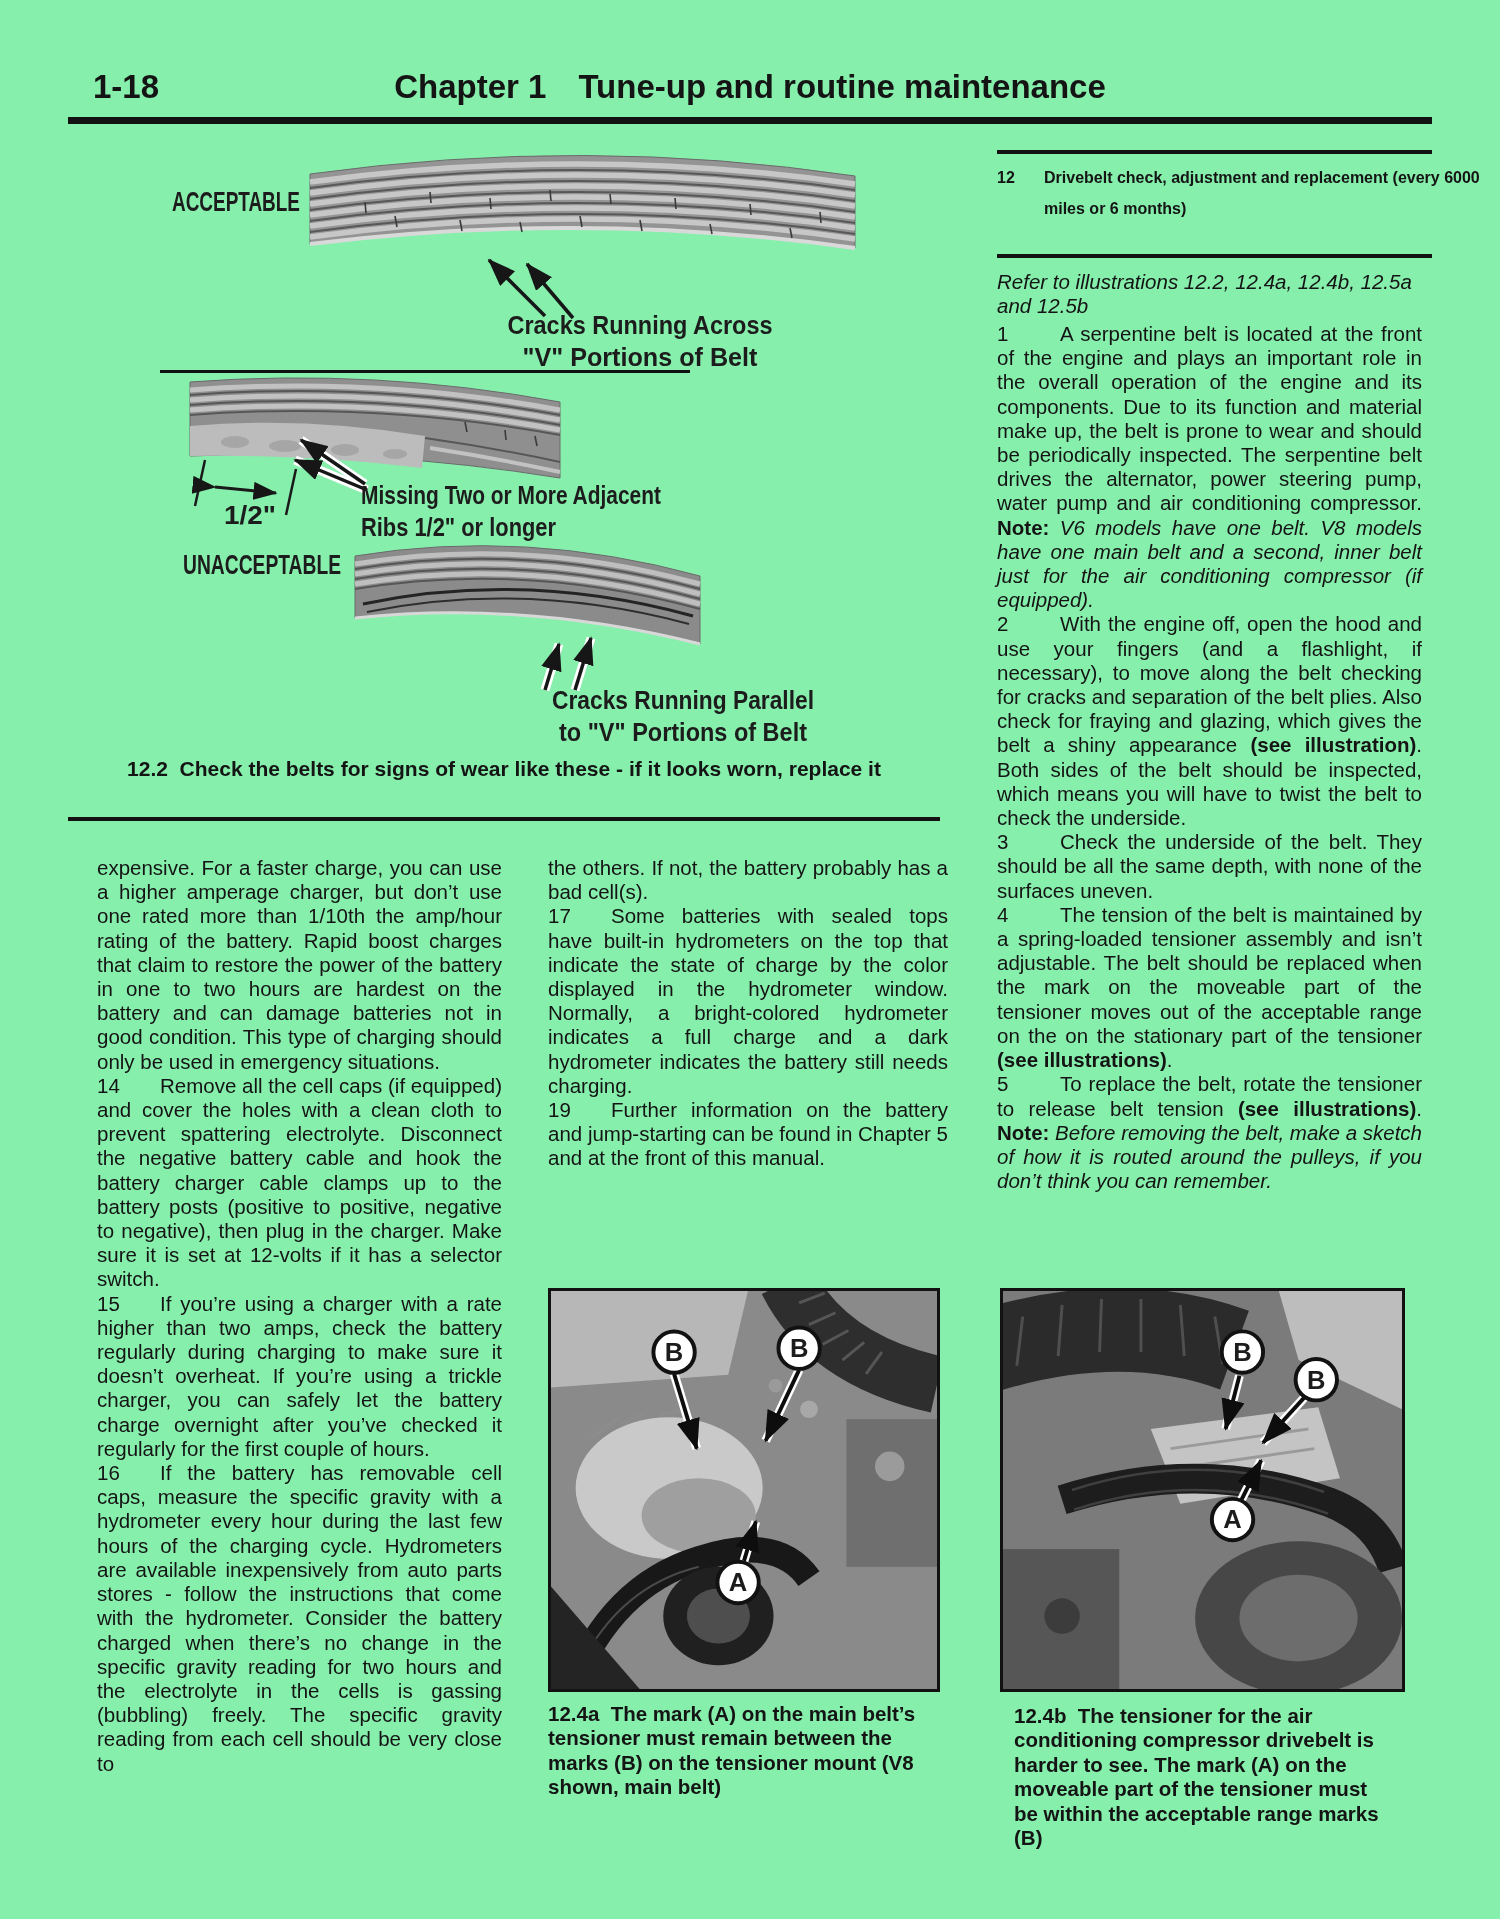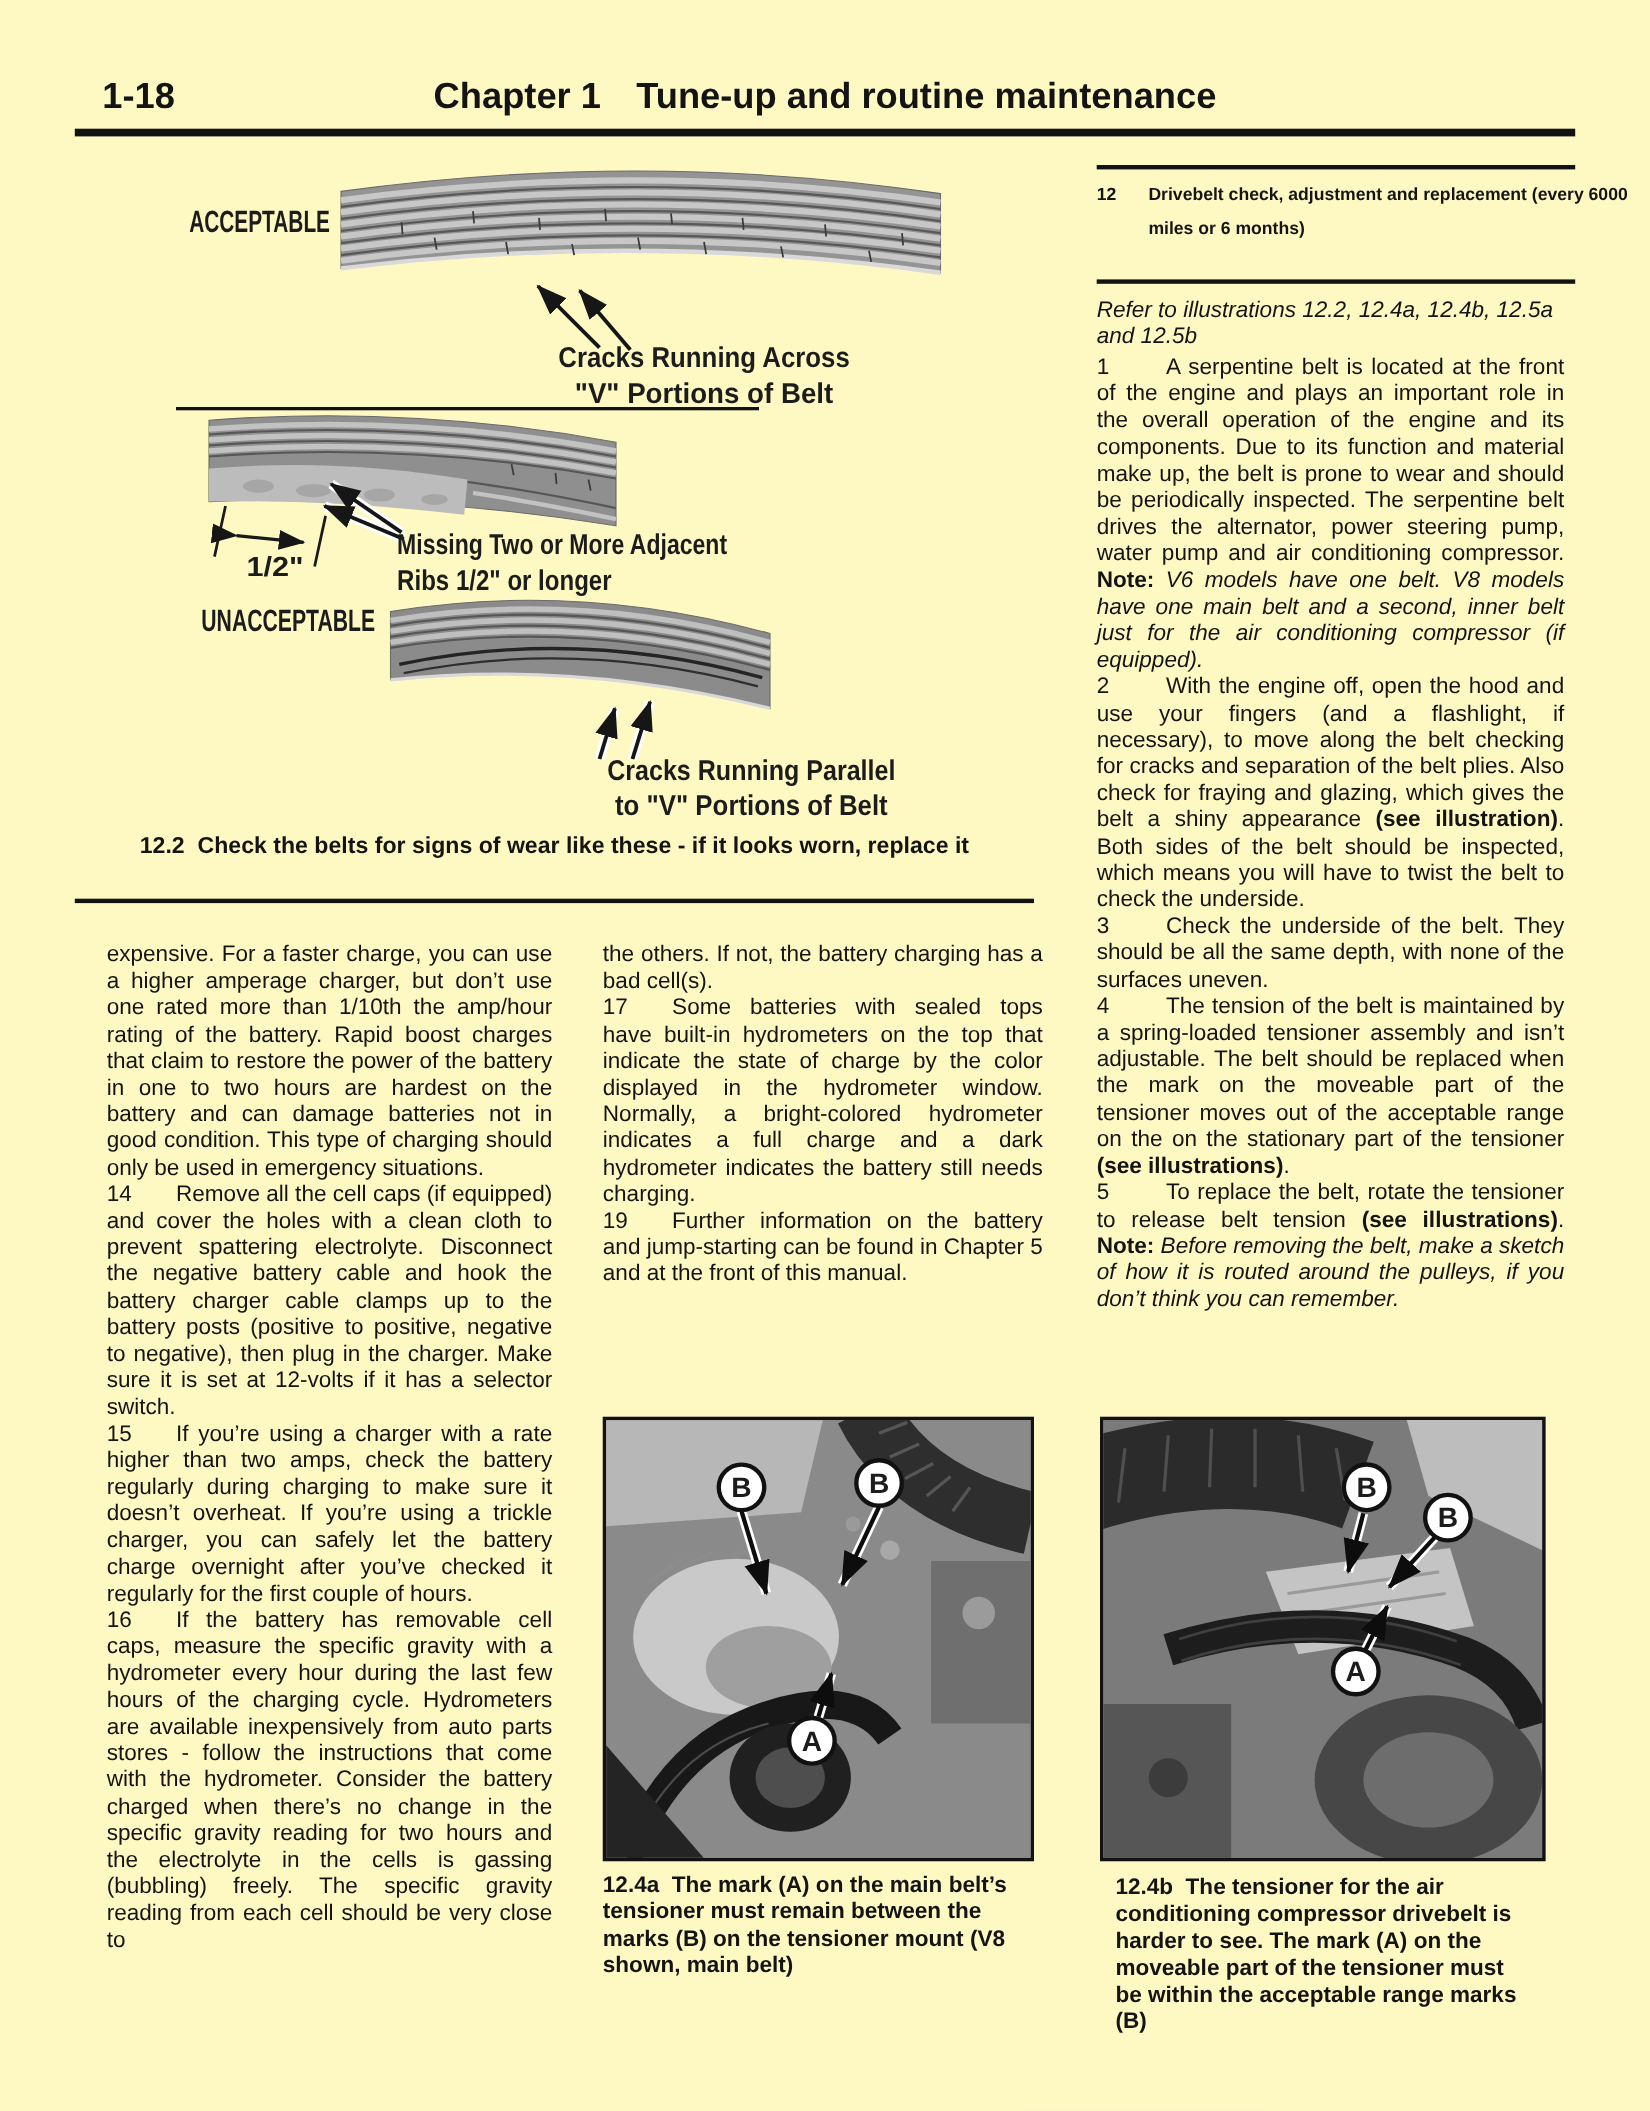--- a/index.html
+++ b/index.html
@@ -1,16 +1,16 @@
 <!DOCTYPE html>
 <html><head>
 <meta charset="utf-8">
 <style>
   html,body{margin:0;padding:0;background:#e8e8e8;}
-  #page{position:relative;width:1500px;height:1919px;background:#fef9c3;overflow:hidden;
+  #page{position:relative;width:1500px;height:1919px;background:#86efac;overflow:hidden;
         font-family:"Liberation Sans",sans-serif;color:#141414;}
   .abs{position:absolute;}
   .rule{background:#121212;}
   #page-num{left:93px;top:68px;font-size:33px;font-weight:bold;}
   #chapter-header{left:280px;top:68px;width:940px;display:flex;justify-content:center;gap:32px;
                   font-size:33px;font-weight:bold;white-space:nowrap;}
   #header-rule{left:68px;top:117px;width:1364px;height:7px;}
   
   .col{font-size:20.5px;line-height:24.2px;text-align:justify;}
   .para{margin:0;}
@@ -177,21 +177,21 @@
   <div id="sec-rule-bottom" class="abs rule"></div>
   <div id="refer-line" class="abs">Refer to illustrations 12.2, 12.4a, 12.4b, 12.5a and 12.5b</div>
 
   <div id="col-left" class="abs col">
       <p class="para"><span>expensive. For a faster charge, you can use a higher amperage charger, but don’t use one rated more than 1/10th the amp/hour rating of the battery. Rapid boost charges that claim to restore the power of the battery in one to two hours are hardest on the battery and can damage batteries not in good condition. This type of charging should only be used in emergency situations.</span></p>
       <p class="para"><span class="stepnum">14</span><span>Remove all the cell caps (if equipped) and cover the holes with a clean cloth to prevent spattering electrolyte. Disconnect the negative battery cable and hook the battery charger cable clamps up to the battery posts (positive to positive, negative to negative), then plug in the charger. Make sure it is set at 12-volts if it has a selector switch.</span></p>
       <p class="para"><span class="stepnum">15</span><span>If you’re using a charger with a rate higher than two amps, check the battery regularly during charging to make sure it doesn’t overheat. If you’re using a trickle charger, you can safely let the battery charge overnight after you’ve checked it regularly for the first couple of hours.</span></p>
       <p class="para"><span class="stepnum">16</span><span>If the battery has removable cell caps, measure the specific gravity with a hydrometer every hour during the last few hours of the charging cycle. Hydrometers are available inexpensively from auto parts stores - follow the instructions that come with the hydrometer. Consider the battery charged when there’s no change in the specific gravity reading for two hours and the electrolyte in the cells is gassing (bubbling) freely. The specific gravity reading from each cell should be very close to</span></p>
     </div>
   <div id="col-mid" class="abs col">
-      <p class="para"><span>the others. If not, the battery charging has a bad cell(s).</span></p>
+      <p class="para"><span>the others. If not, the battery probably has a bad cell(s).</span></p>
       <p class="para"><span class="stepnum">17</span><span>Some batteries with sealed tops have built-in hydrometers on the top that indicate the state of charge by the color displayed in the hydrometer window. Normally, a bright-colored hydrometer indicates a full charge and a dark hydrometer indicates the battery still needs charging.</span></p>
       <p class="para"><span class="stepnum">19</span><span>Further information on the battery and jump-starting can be found in Chapter 5 and at the front of this manual.</span></p>
     </div>
   <div id="col-right" class="abs col">
       <p class="para"><span class="stepnum">1</span><span>A serpentine belt is located at the front of the engine and plays an important role in the overall operation of the engine and its components. Due to its function and material make up, the belt is prone to wear and should be periodically inspected. The serpentine belt drives the alternator, power steering pump, water pump and air conditioning compressor. </span><span class="b">Note:</span><span class="i"> V6 models have one belt. V8 models have one main belt and a second, inner belt just for the air conditioning compressor (if equipped).</span></p>
       <p class="para"><span class="stepnum">2</span><span>With the engine off, open the hood and use your fingers (and a flashlight, if necessary), to move along the belt checking for cracks and separation of the belt plies. Also check for fraying and glazing, which gives the belt a shiny appearance </span><span class="b">(see illustration)</span><span>. Both sides of the belt should be inspected, which means you will have to twist the belt to check the underside.</span></p>
       <p class="para"><span class="stepnum">3</span><span>Check the underside of the belt. They should be all the same depth, with none of the surfaces uneven.</span></p>
       <p class="para"><span class="stepnum">4</span><span>The tension of the belt is maintained by a spring-loaded tensioner assembly and isn’t adjustable. The belt should be replaced when the mark on the moveable part of the tensioner moves out of the acceptable range on the on the stationary part of the tensioner </span><span class="b">(see illustrations)</span><span>.</span></p>
       <p class="para"><span class="stepnum">5</span><span>To replace the belt, rotate the tensioner to release belt tension </span><span class="b">(see illustrations)</span><span>. </span><span class="b">Note:</span><span class="i"> Before removing the belt, make a sketch of how it is routed around the pulleys, if you don’t think you can remember.</span></p>
     </div>

